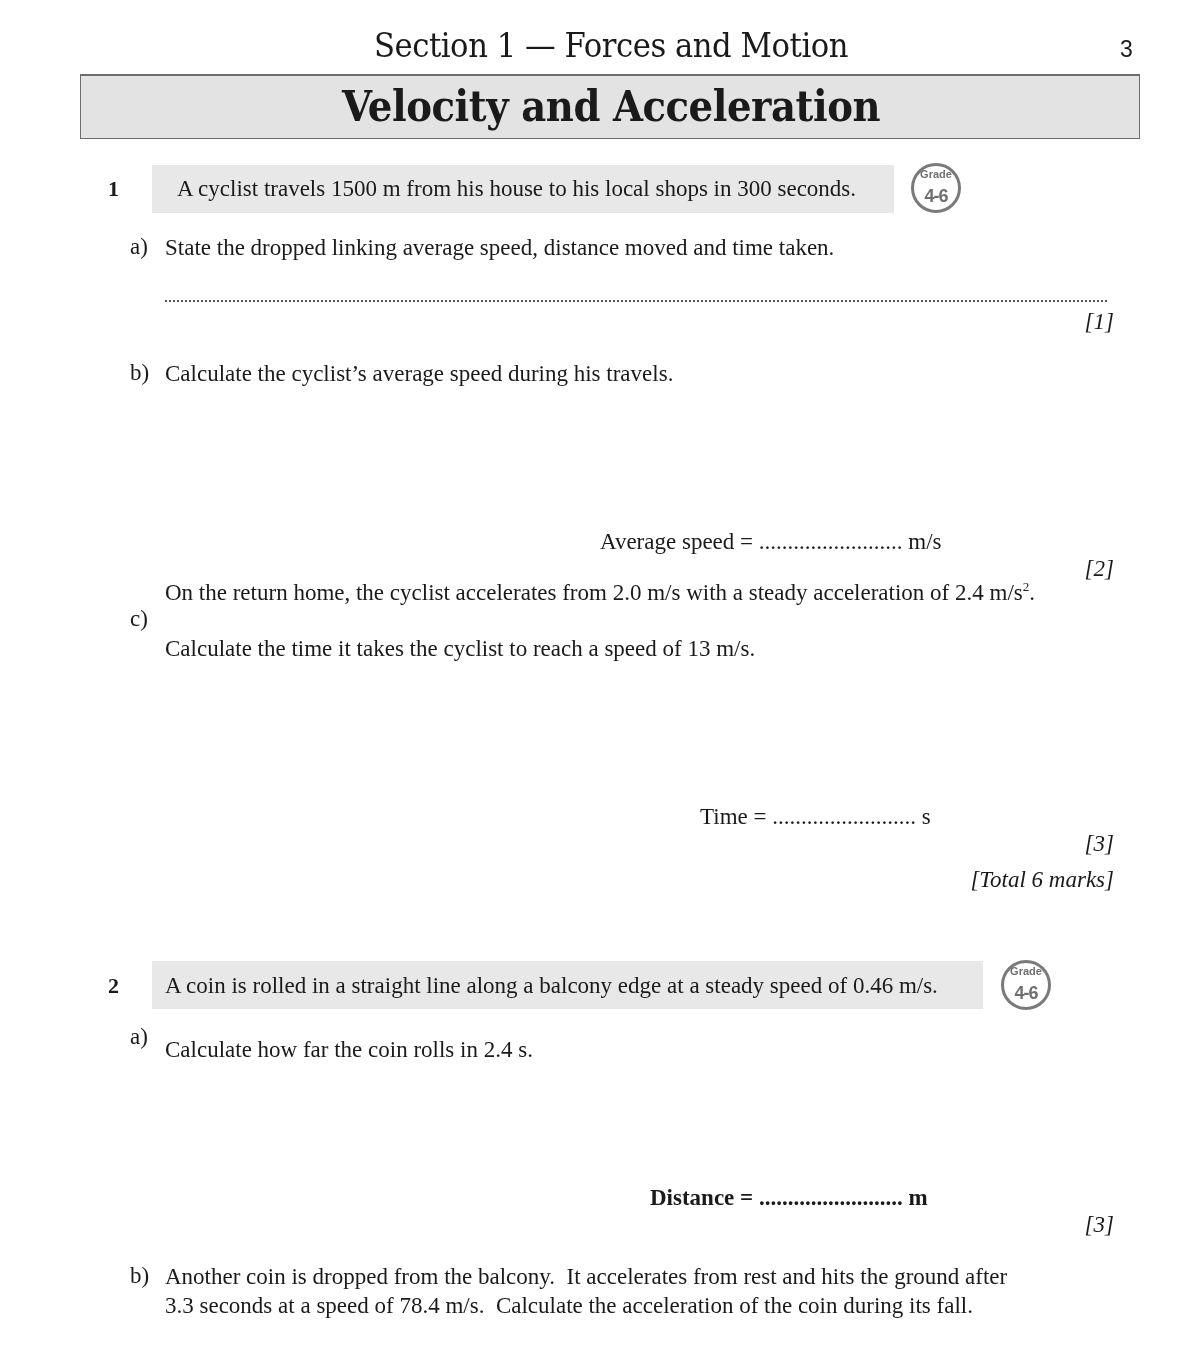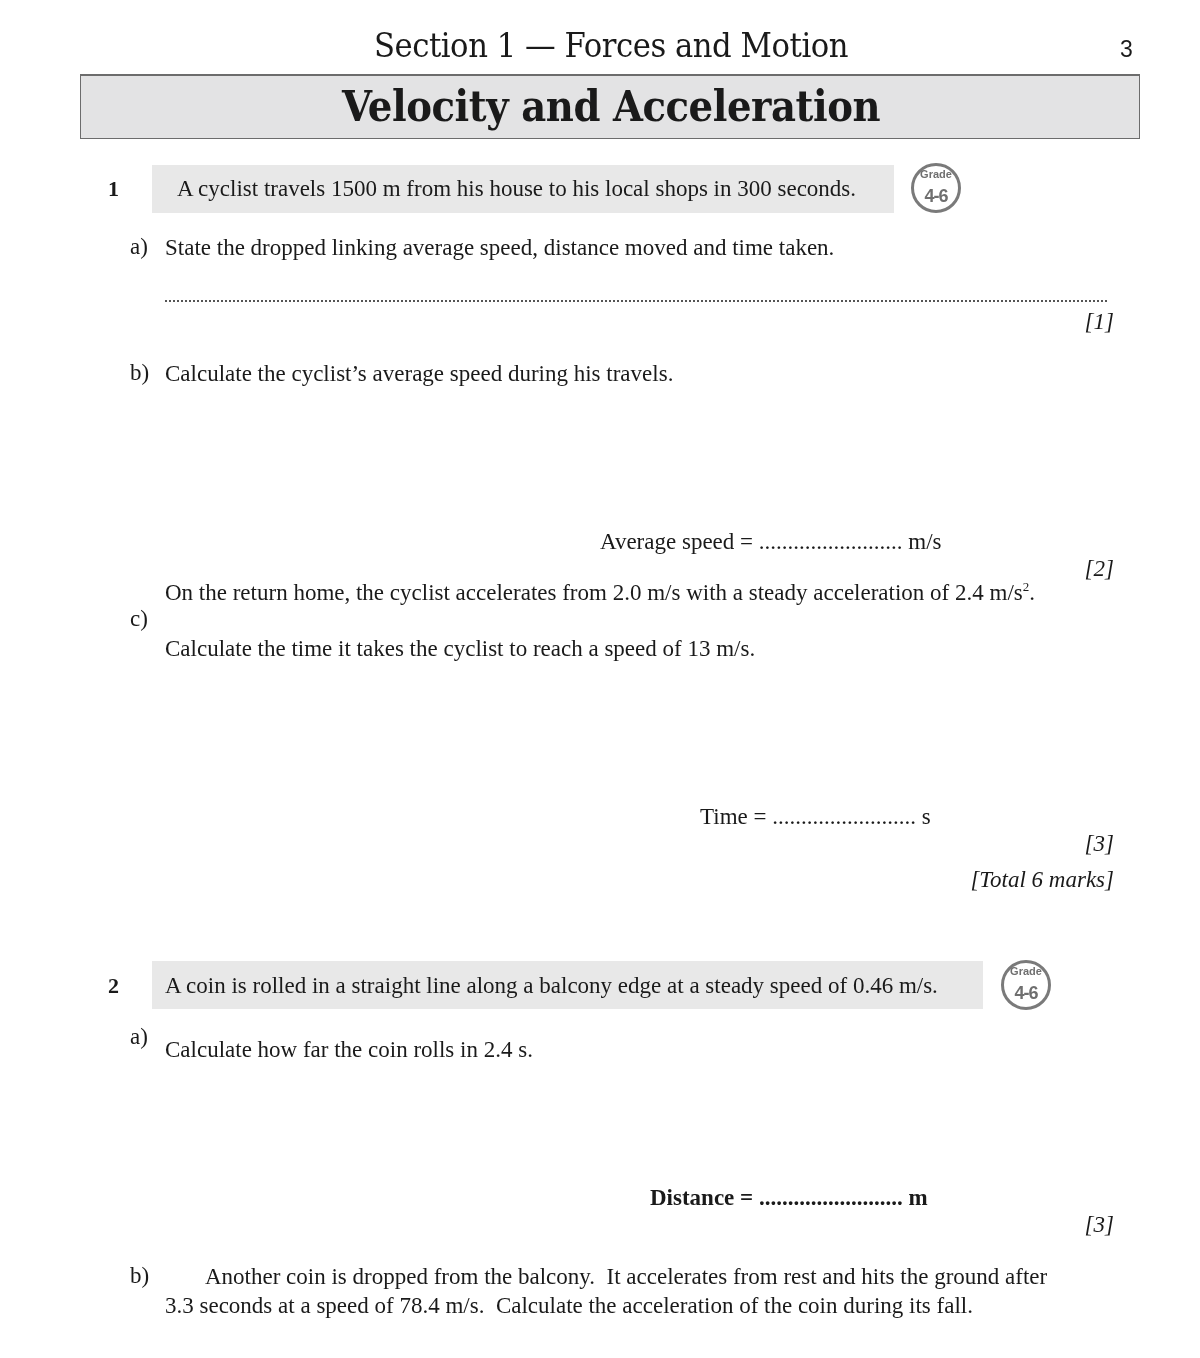--- a/index.html
+++ b/index.html
@@ -88,14 +88,14 @@
   <span class="g">Grade</span>
   <span class="n">4-6</span>
 </div>
 
 <div class="abs part-label" style="left:130px; top:1024px;">a)</div>
 <div class="abs text" style="left:165px; top:1035px;">Calculate how far the coin rolls in 2.4 s.</div>
 <div class="abs answer-line" style="left:650px; width:465px; top:1185px;font-weight:bold;">Distance = ......................... m</div>
 <div class="abs marks" style="left:1000px; width:114px; top:1212px;">[3]</div>
 
 <div class="abs part-label" style="left:130px; top:1263px;">b)</div>
-<div class="abs text" style="left:165px; top:1262px; white-space:pre;margin-left:40px;">Another coin is dropped from the balcony.  It accelerates from rest and hits the ground after</div>
+<div class="abs text" style="left:165px; top:1262px; white-space:pre;">Another coin is dropped from the balcony.  It accelerates from rest and hits the ground after</div>
 <div class="abs text" style="left:165px; top:1291px; white-space:pre;">3.3 seconds at a speed of 78.4 m/s.  Calculate the acceleration of the coin during its fall.</div>
 
 </body></html>

